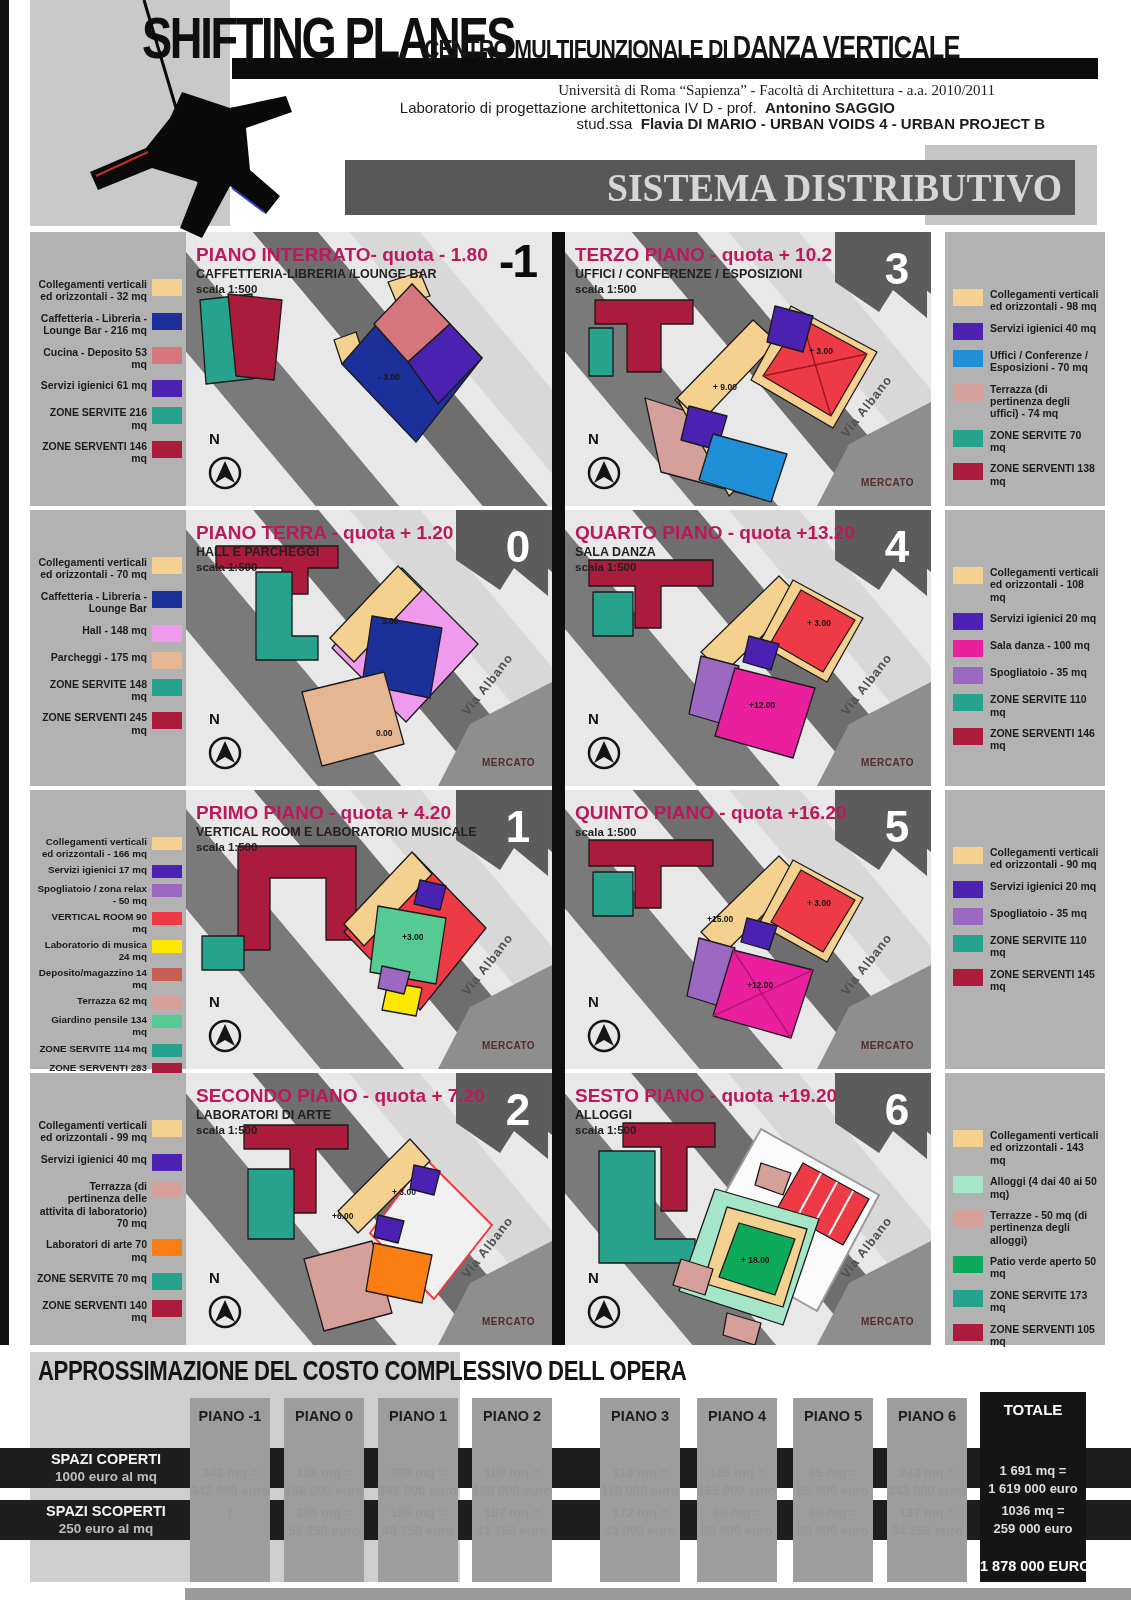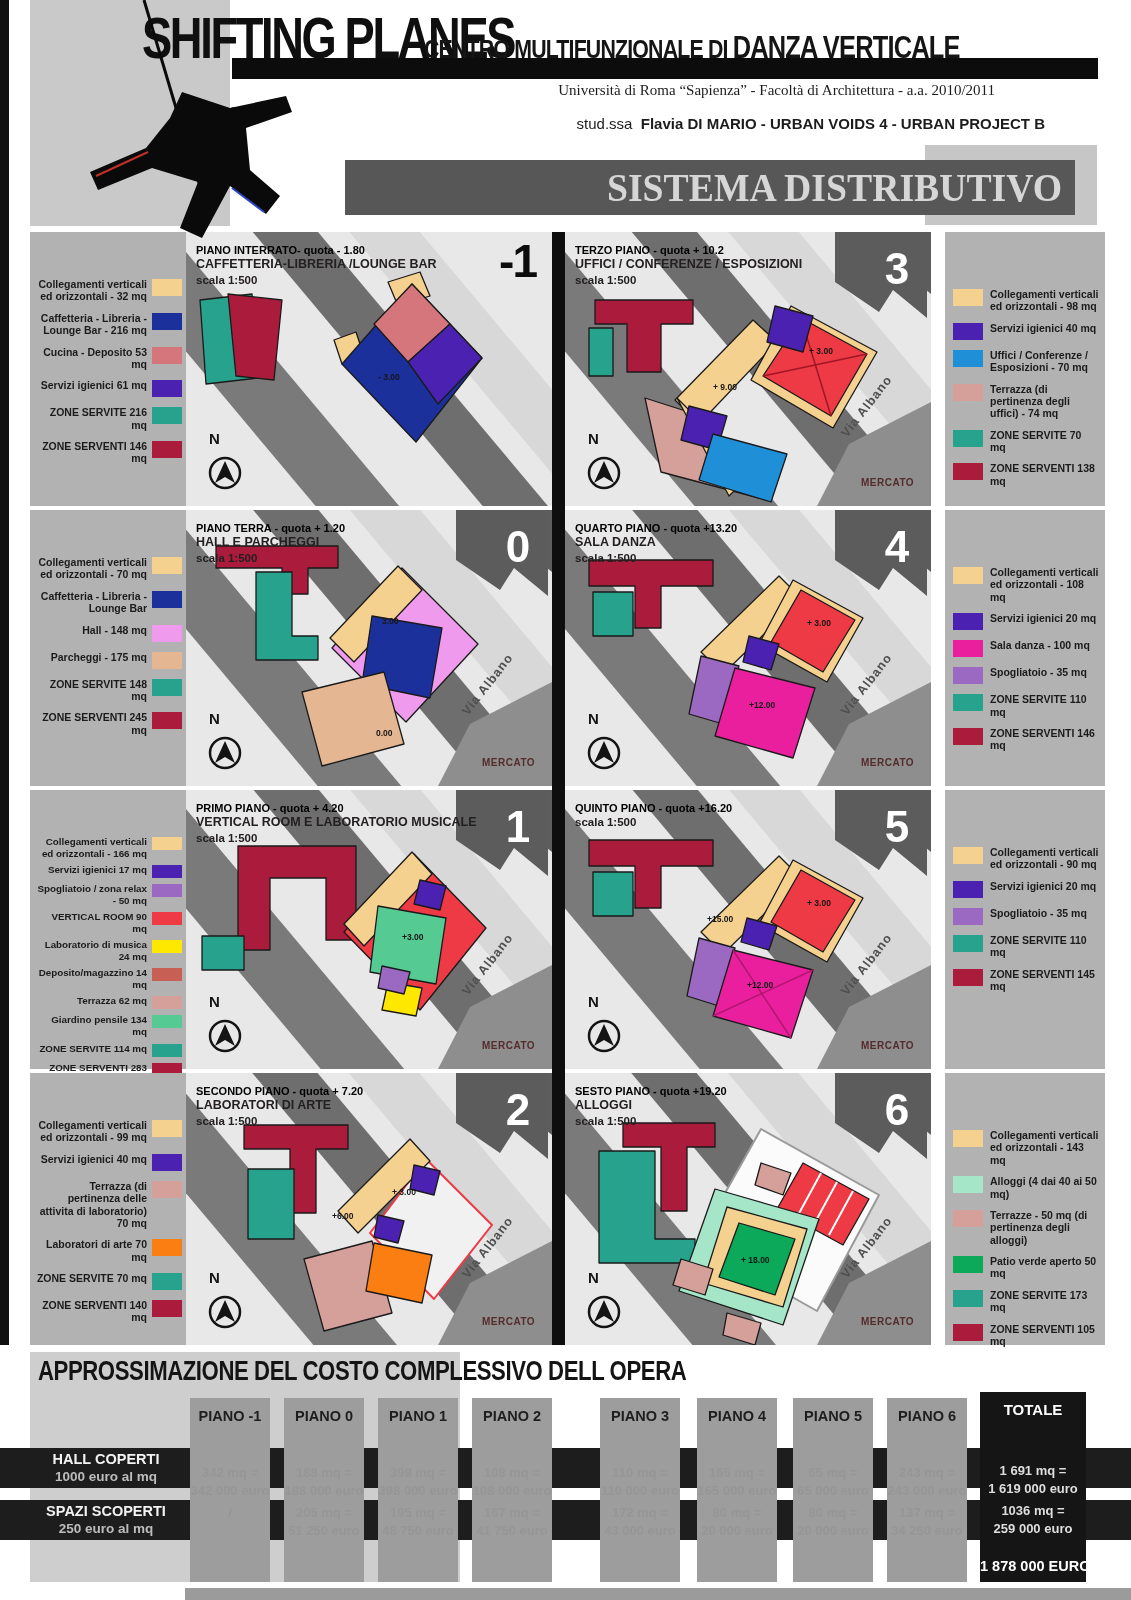--- a/index.html
+++ b/index.html
@@ -39,21 +39,21 @@
   .li .txt{flex:1;font-size:10.5px;font-weight:bold;line-height:1.18;color:#1b1b1b;}
   .panel.pleft .li .txt{text-align:right;padding-right:5px;}
   .panel.pright .li .txt{order:2;text-align:left;padding-left:7px;}
   .li .sw{flex:0 0 30px;width:30px;height:17px;margin-top:1px;}
   .panel.pright .li .sw{order:1;}
   .legend.dense{padding-top:16px;}
   .legend.dense .li{margin-bottom:5px;}
   .legend.dense .li .txt{font-size:9.8px;}
   .legend.dense .li .sw{height:13px;}
   .ptitle{position:absolute;left:10px;top:12px;width:310px;z-index:3;}
-  .ptitle .l1{font-size:11px;font-weight:bold;color:#000000;line-height:1.2;}
+  .ptitle .l1{font-size:19px;font-weight:bold;color:#be185d;line-height:1.2;}
   .ptitle .l2{font-size:12.5px;font-weight:bold;color:#242021;line-height:1.25;}
   .ptitle .l3{font-size:11.5px;font-weight:bold;color:#242021;line-height:1.3;}
   .pennant{position:absolute;right:4px;top:0;width:92px;height:88px;z-index:2;}
   .numdark{position:absolute;right:16px;top:2px;font-size:46px;font-weight:bold;color:#0c0c0c;
            letter-spacing:-2px;z-index:2;}
   .compass{position:absolute;left:16px;bottom:10px;width:46px;height:66px;z-index:2;}
   
   .cost-gray{left:30px;top:1352px;width:430px;height:230px;background:#cecece;}
   .cost-title{left:38px;top:1356px;font-size:27px;font-weight:bold;color:#141414;white-space:nowrap;
               transform:scaleX(.82);transform-origin:left top;letter-spacing:-.5px;}
@@ -89,20 +89,21 @@
     <line x1="110" y1="0" x2="142" y2="108" stroke="#0a0a0a" stroke-width="3"></line>
     <path d="M148,92 L196,108 L252,96 L258,112 L212,128 L216,170 L246,196 L232,214 L196,186 L168,238 L146,228 L164,182 L118,168 L64,190 L56,172 L112,148 L136,118 Z" fill="#0a0a0a"></path>
     <circle cx="201" cy="117" r="10" fill="#0a0a0a"></circle>
     <path d="M62,176 L114,152" stroke="#c03028" stroke-width="2" fill="none"></path>
     <path d="M230,212 L198,188" stroke="#2a46c8" stroke-width="2" fill="none"></path>
   </svg>
   <div class="abs t-main">SHIFTING PLANES</div>
   <div class="abs t-sub"><span>CENTRO MULTIFUNZIONALE DI </span><b class="big">DANZA VERTICALE</b></div>
   <div class="abs hdr-bar"></div>
   <div class="abs cr cr1">Università di Roma “Sapienza”  -  Facoltà di Architettura  -  a.a. 2010/2011</div>
+  <div class="abs cr cr2"><span>Laboratorio di progettazione architettonica IV D   -   prof.</span>&nbsp; <b>Antonino SAGGIO</b></div>
   <div class="abs cr cr3"><span>stud.ssa</span>&nbsp; <b>Flavia DI MARIO   -   URBAN VOIDS 4  -  URBAN PROJECT B</b></div>
   <div class="abs sheet-num">6</div>
   <div class="abs banner-sq"></div>
   <div class="abs banner">
       <span>SISTEMA DISTRIBUTIVO</span>
     </div>
 
   <div id="panels">
       <section class="panel pleft" style="left: 30px; top: 232px; width: 522px; height: 274px;">
         <div class="legend">
@@ -635,21 +636,21 @@
         </div>
       </section>
     </div>
   <div class="abs col-divider"></div>
 
   <div class="abs cost-gray"></div>
   <div class="abs cost-title">APPROSSIMAZIONE DEL COSTO COMPLESSIVO DELL OPERA</div>
   <div class="abs rowband rb1"></div>
   <div class="abs rowband rb2"></div>
   <div class="rowlab" style="top:1448px">
-    <div class="a">HALL COPERTI</div>
+    <div class="a">SPAZI COPERTI</div>
     <div class="b">1000 euro al mq</div>
   </div>
   <div class="rowlab" style="top:1500px">
     <div class="a">SPAZI SCOPERTI</div>
     <div class="b">250 euro al mq</div>
   </div>
   <div id="cost-cols">
       <div class="cost-col" style="left: 190px;">
         <div class="hd">PIANO -1</div>
         <div class="cval cv1">342 mq =

